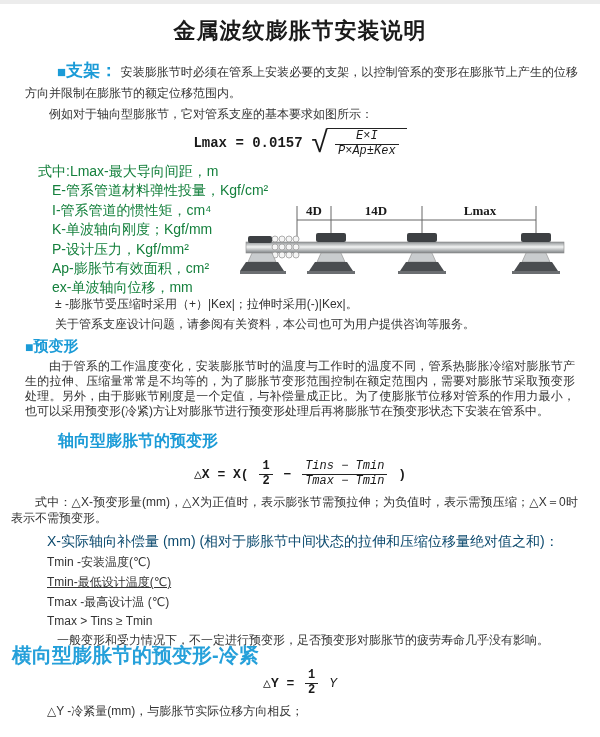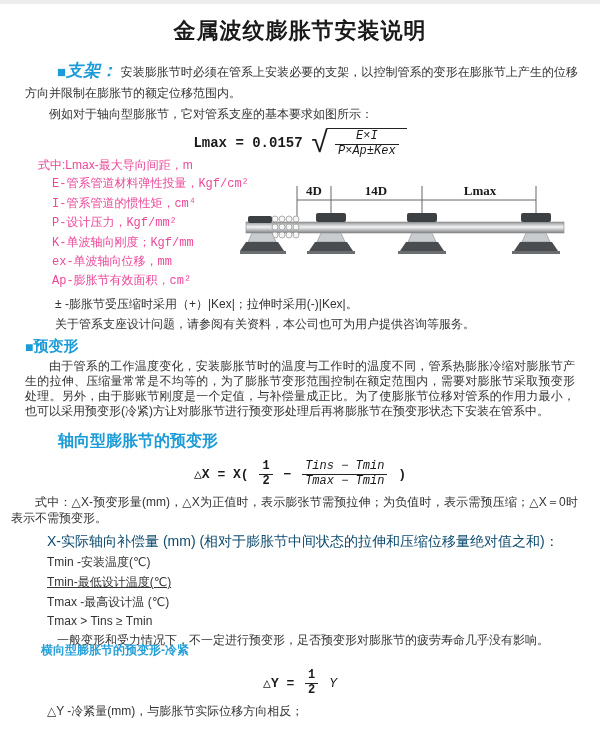--- a/index.html
+++ b/index.html
@@ -7,56 +7,56 @@
     position:relative;width:600px;height:737px;background:#ffffff;
     font-family:"Liberation Sans","DejaVu Sans",sans-serif;color:#333;overflow:hidden;
     margin:4px auto;
   }
   .abs{position:absolute;}
   .page-title{
     top:12px;left:0;width:100%;text-align:center;
     font-size:22px;font-weight:bold;color:#1a1a1a;letter-spacing:1px;
   }
   .sq{color:#1b9bd7;font-size:15px;vertical-align:-1px;font-style:normal;}
-  .sec1-label{font-size:17px;color:#1b9bd7;font-weight:bold;font-style:italic;}
+  .sec1-label{font-size:17px;color:#1b9bd7;font-weight:bold;}
   .body-txt{font-size:12px;color:#333;line-height:17px;}
   .para{font-size:12px;color:#333;line-height:21px;text-align:justify;}
   .indent2{text-indent:24px;}
   .blk1{top:56px;left:25px;right:22px;}
   .blk1 .lead{text-indent:32px;}
   .formula{
     font-family:Liberation Mono, monospace;color:#1a1a1a;
     font-size:14px;font-weight:bold;text-align:center;width:100%;
   }
   .formula .var{font-style:italic;font-weight:normal;}
   .f1{top:124px;}
   .sqrt-wrap{display:inline-flex;align-items:center;vertical-align:middle;}
   .sqrt-sym{font-size:30px;font-weight:normal;line-height:1;margin-right:-2px;transform:translateY(1px);}
   .sqrt-body{border-top:1.4px solid #222;padding:1px 5px 0 5px;}
   .fr{display:inline-block;vertical-align:middle;font-size:12px;line-height:1.15;margin:0 3px;}
   .fr .num{display:block;padding:0 3px;}
   .fr .den{display:block;border-top:1px solid #222;padding:0 3px;}
-  .defs{top:152px;left:38px;font-size:12px;line-height:19.4px;color:#ec4899;}
-  .defs .sub{padding-left:14px;font-family:Liberation Mono, monospace;}
+  .defs{top:158px;left:38px;font-size:14px;line-height:19.4px;color:#15803d;}
+  .defs .sub{padding-left:14px;}
   .pm-note{top:292px;left:55px;font-size:12px;color:#333;}
   .consult{top:312px;left:55px;font-size:12px;color:#333;}
-  .diagram{top:176px;left:240px;}
+  .diagram{top:196px;left:240px;}
   .sec2-head{top:333px;left:25px;font-size:15px;font-weight:bold;color:#1b9bd7;}
   .sec2-head .sq{font-size:14px;}
   .blk2{top:355px;left:25px;right:25px;line-height:15px;}
   .axial-head{top:427px;left:58px;font-size:16px;font-weight:bold;color:#1b9bd7;}
   .f2{top:456px;font-size:13px;}
   .blk3{top:490px;left:11px;right:22px;line-height:16px;}
   .x-line{top:529px;left:47px;font-size:14px;color:#0c4a6e;}
   .t1{top:550px;left:47px;font-size:12px;}
   .t2{top:570px;left:47px;font-size:12px;text-decoration:underline;}
   .t3{top:590px;left:47px;font-size:12px;}
   .t4{top:610px;left:47px;font-size:12px;}
   .note-line{top:626px;left:33px;right:25px;}
-  .lateral-head{top:638px;left:41px;font-size:12px;font-weight:bold;color:#25a0da;}
+  .lateral-head{top:638px;left:12px;font-size:20px;font-weight:bold;color:#25a0da;}
   .f3{top:665px;font-size:13px;}
   .dy-line{top:699px;left:47px;font-size:12px;color:#333;}
   svg text{font-family:"Liberation Serif","DejaVu Serif",serif;font-weight:bold;fill:#1a1a1a;}
 </style>
 </head>
 <body>
 
 <div class="page">
 
   <div class="abs page-title">金属波纹膨胀节安装说明</div>
@@ -79,24 +79,24 @@
           <span class="den var">P×Ap±Kex</span>
         </span>
       </span>
     </span>
   </div>
 
   <div class="abs defs">
     <div>式中:Lmax-最大导向间距，m</div>
     <div class="sub">E-管系管道材料弹性投量，Kgf/cm²</div>
     <div class="sub">I-管系管道的惯性矩，cm⁴</div>
+    <div class="sub">K-单波轴向刚度；Kgf/mm</div>
     <div class="sub">P-设计压力，Kgf/mm²</div>
-    <div class="sub">K-单波轴向刚度；Kgf/mm</div>
+    <div class="sub">Ap-膨胀节有效面积，cm²</div>
     <div class="sub">ex-单波轴向位移，mm</div>
-    <div class="sub">Ap-膨胀节有效面积，cm²</div>
   </div>
 
   <div class="abs pm-note">± -膨胀节受压缩时采用（+）|Kex|；拉伸时采用(-)|Kex|。</div>
   <div class="abs consult">关于管系支座设计问题，请参阅有关资料，本公司也可为用户提供咨询等服务。</div>
 
   <div class="abs diagram">
     <svg width="340" height="90" viewBox="0 0 340 90">
       <defs>
         <linearGradient id="pipeG" x1="0" y1="0" x2="0" y2="1">
           <stop offset="0" stop-color="#8f9395"></stop>

